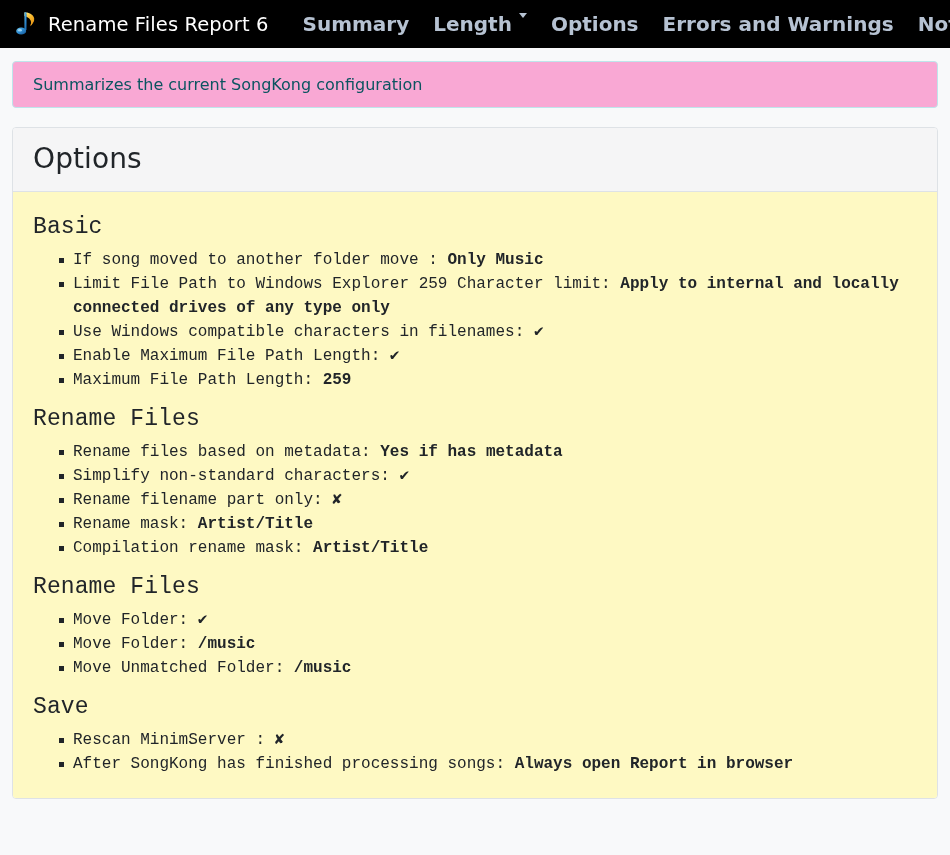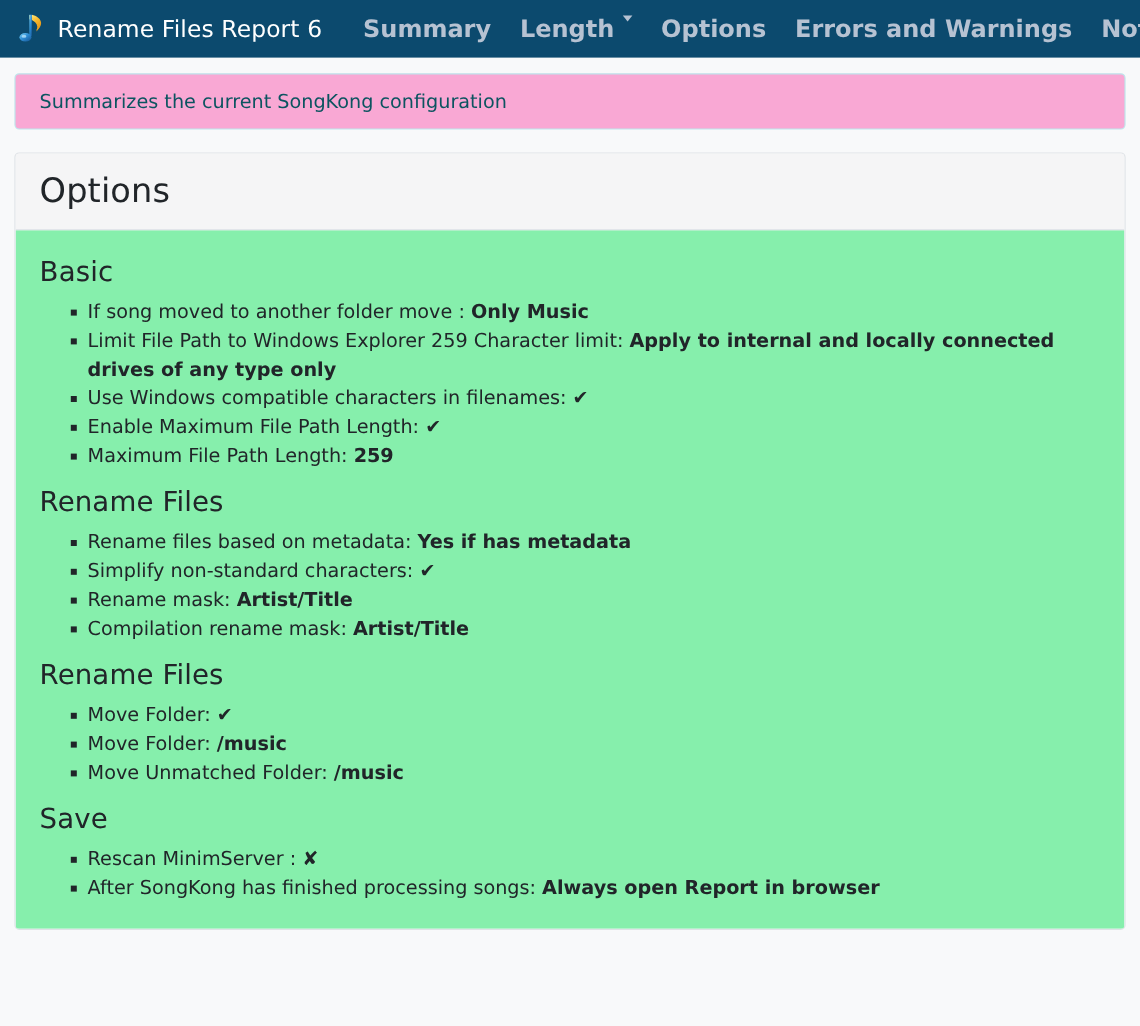--- a/index.html
+++ b/index.html
@@ -14,21 +14,21 @@
     background: #f8f9fa;
     font-family: "DejaVu Sans", "Liberation Sans", sans-serif;
     font-size: 16px;
     color: #212529;
     overflow: hidden;
   }
 
   
   .navbar {
     height: 48px;
-    background: #0c4a6e;
+    background: #000000;
     display: flex;
     align-items: center;
     padding: 0 0 0 12px;
     white-space: nowrap;
   }
   .brand {
     display: flex;
     align-items: center;
     gap: 8px;
     margin-right: 22px;
@@ -102,21 +102,22 @@
     letter-spacing: 0.1px;
   }
   .profile-line {
     font-size: 17px;
     color: #212529;
   }
   .profile-line .val { font-weight: 700; }
 
   .card-body {
     padding: 16px 20px 22px 20px;
-    background: #86efac;
+    background: #fef9c3;
+    font-family: Liberation Mono, monospace;
   }
 
   h2.section-title {
     font-size: 23px;
     font-weight: 400;
     color: #212529;
     margin: 14px 0 8px 0;
     letter-spacing: 0.1px;
   }
   h2.section-title.first { margin-top: 6px; }
@@ -215,20 +216,21 @@
           <li><span class="lbl">If song moved to another folder move :</span> <span class="val">Only Music</span></li>
           <li><span class="lbl">Limit File Path to Windows Explorer 259 Character limit:</span> <span class="val">Apply to internal and locally connected drives of any type only</span></li>
           <li><span class="lbl">Use Windows compatible characters in filenames:</span> <span class="mark">✔</span></li>
           <li><span class="lbl">Enable Maximum File Path Length:</span> <span class="mark">✔</span></li>
           <li><span class="lbl">Maximum File Path Length:</span> <span class="val">259</span></li>
         </ul>
         <h2 class="section-title">Rename Files</h2>
         <ul class="opt-list">
           <li><span class="lbl">Rename files based on metadata:</span> <span class="val">Yes if has metadata</span></li>
           <li><span class="lbl">Simplify non-standard characters:</span> <span class="mark">✔</span></li>
+          <li><span class="lbl">Rename filename part only:</span> <span class="mark">✘</span></li>
           <li><span class="lbl">Rename mask:</span> <span class="val">Artist/Title</span></li>
           <li><span class="lbl">Compilation rename mask:</span> <span class="val">Artist/Title</span></li>
         </ul>
         <h2 class="section-title">Rename Files</h2>
         <ul class="opt-list">
           <li><span class="lbl">Move Folder:</span> <span class="mark">✔</span></li>
           <li><span class="lbl">Move Folder:</span> <span class="val">/music</span></li>
           <li><span class="lbl">Move Unmatched Folder:</span> <span class="val">/music</span></li>
         </ul>
         <h2 class="section-title">Save</h2>

